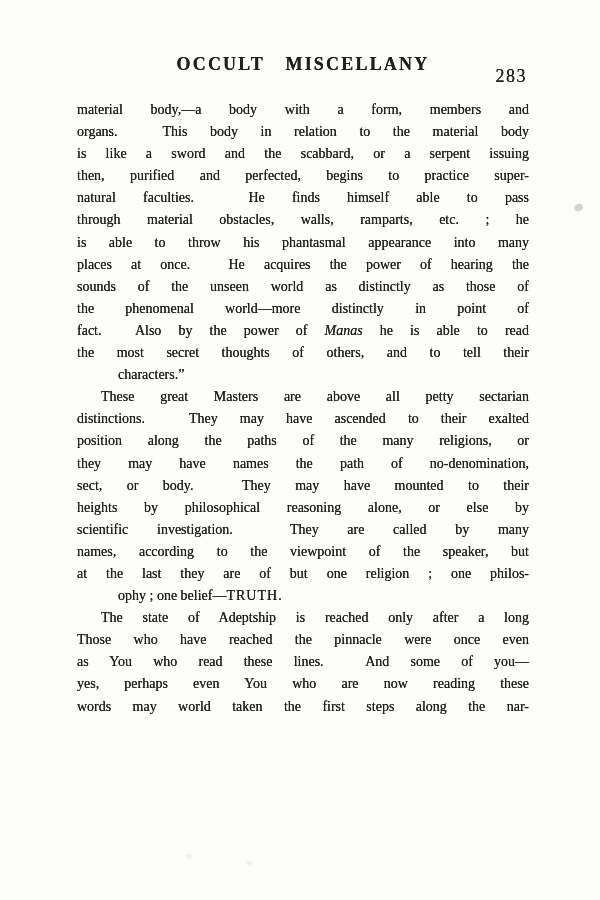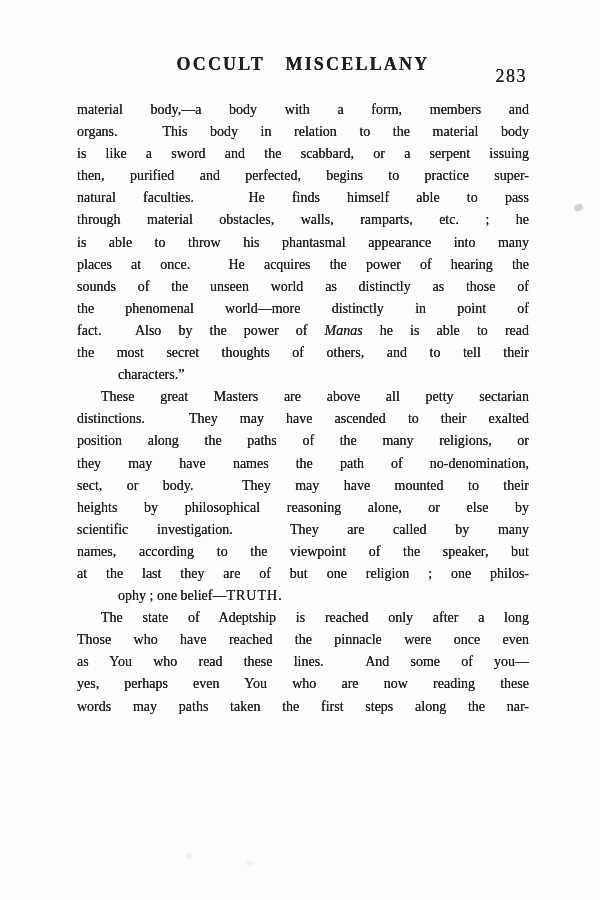--- a/index.html
+++ b/index.html
@@ -91,20 +91,20 @@
       <div class="line"><span>sect, or body.&nbsp; They may have mounted to their</span></div>
       <div class="line"><span>heights by philosophical reasoning alone, or else by</span></div>
       <div class="line"><span>scientific investigation.&nbsp; They are called by many</span></div>
       <div class="line"><span>names, according to the viewpoint of the speaker, but</span></div>
       <div class="line"><span>at the last they are of but one religion&nbsp;; one philos-</span></div>
       <div class="line short"><span>ophy&nbsp;; one belief—</span><span class="spaced">TRUTH.</span></div>
       <div class="line indent"><span>The state of Adeptship is reached only after a long</span></div>
       <div class="line"><span>Those who have reached the pinnacle were once even</span></div>
       <div class="line"><span>as You who read these lines.&nbsp; And some of you—</span></div>
       <div class="line"><span>yes, perhaps even You who are now reading these</span></div>
-      <div class="line"><span>words may paths taken the first steps along the nar-</span></div>
+      <div class="line"><span>words may world taken the first steps along the nar-</span></div>
     </div>
 
   <div class="smudge"></div>
   <div class="speck speck1"></div>
   <div class="speck speck2"></div>
 
 </div>
 
 </body></html>

